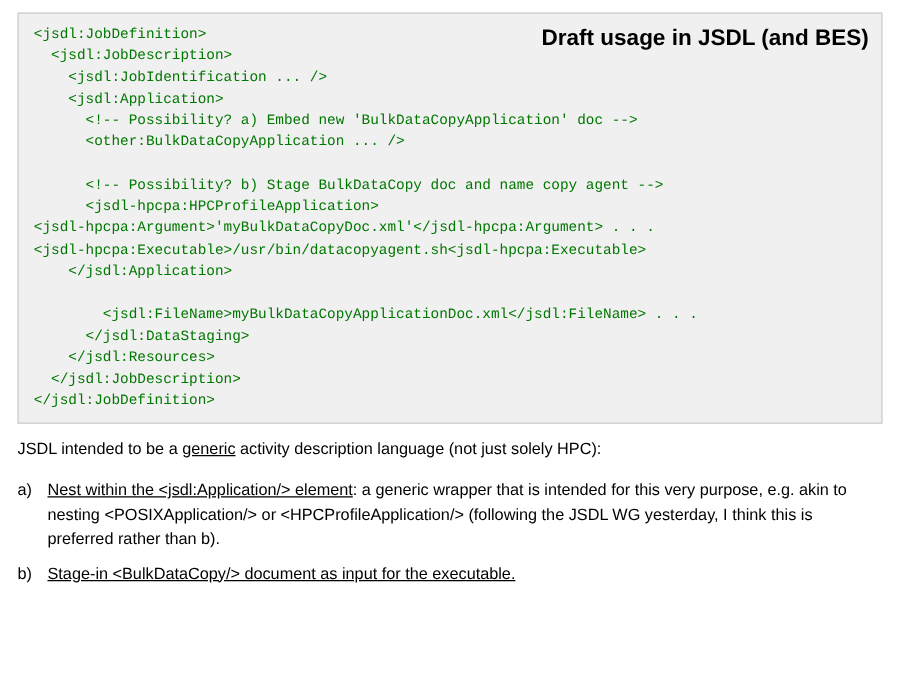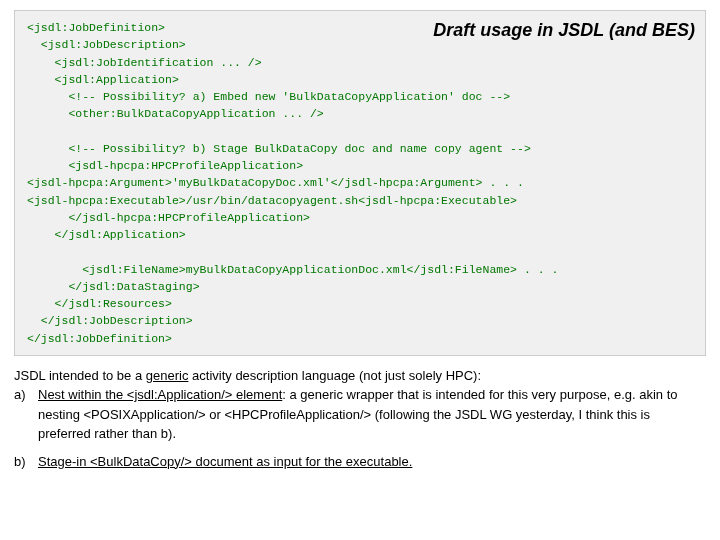--- a/index.html
+++ b/index.html
@@ -23,33 +23,32 @@
       margin-bottom: 10px;
     }
     .title-overlay {
       position: absolute;
       top: 6px;
       right: 10px;
       font-family: Arial, sans-serif;
       font-size: 18px;
       font-weight: bold;
       color: #000;
-      font-style: italic;
     }
     .code-line {
       white-space: pre;
     }
     .green { color: #007700; }
     .prose {
       font-size: 13px;
       line-height: 1.5;
       color: #000;
     }
     .prose p {
-      margin-bottom: 0;
+      margin-bottom: 14px;
     }
     .underline { text-decoration: underline; }
     .list-item {
       display: flex;
       margin-bottom: 8px;
     }
     .list-label {
       min-width: 24px;
       font-weight: normal;
     }
@@ -66,21 +65,20 @@
   <div class="code-line green">  &lt;jsdl:JobDescription&gt;</div>
   <div class="code-line green">    &lt;jsdl:JobIdentification ... /&gt;</div>
   <div class="code-line green">    &lt;jsdl:Application&gt;</div>
   <div class="code-line green">      &lt;!-- Possibility? a) Embed new 'BulkDataCopyApplication' doc --&gt;</div>
   <div class="code-line green">      &lt;other:BulkDataCopyApplication ... /&gt;</div>
   <div class="code-line">&nbsp;</div>
   <div class="code-line green">      &lt;!-- Possibility? b) Stage BulkDataCopy doc and name copy agent --&gt;</div>
   <div class="code-line green">      &lt;jsdl-hpcpa:HPCProfileApplication&gt;</div>
   <div class="code-line green">&lt;jsdl-hpcpa:Argument&gt;'myBulkDataCopyDoc.xml'&lt;/jsdl-hpcpa:Argument&gt; . . .</div>
   <div class="code-line green">&lt;jsdl-hpcpa:Executable&gt;/usr/bin/datacopyagent.sh&lt;jsdl-hpcpa:Executable&gt;</div>
-  <div class="code-line green">      &lt;/jsdl-hpcpa:HPCProfileApplication&gt;</div>
   <div class="code-line green">    &lt;/jsdl:Application&gt;</div>
   <div class="code-line">&nbsp;</div>
   <div class="code-line green">        &lt;jsdl:FileName&gt;myBulkDataCopyApplicationDoc.xml&lt;/jsdl:FileName&gt; . . .</div>
   <div class="code-line green">      &lt;/jsdl:DataStaging&gt;</div>
   <div class="code-line green">    &lt;/jsdl:Resources&gt;</div>
   <div class="code-line green">  &lt;/jsdl:JobDescription&gt;</div>
   <div class="code-line green">&lt;/jsdl:JobDefinition&gt;</div>
 </div>
 
 <div class="prose">

